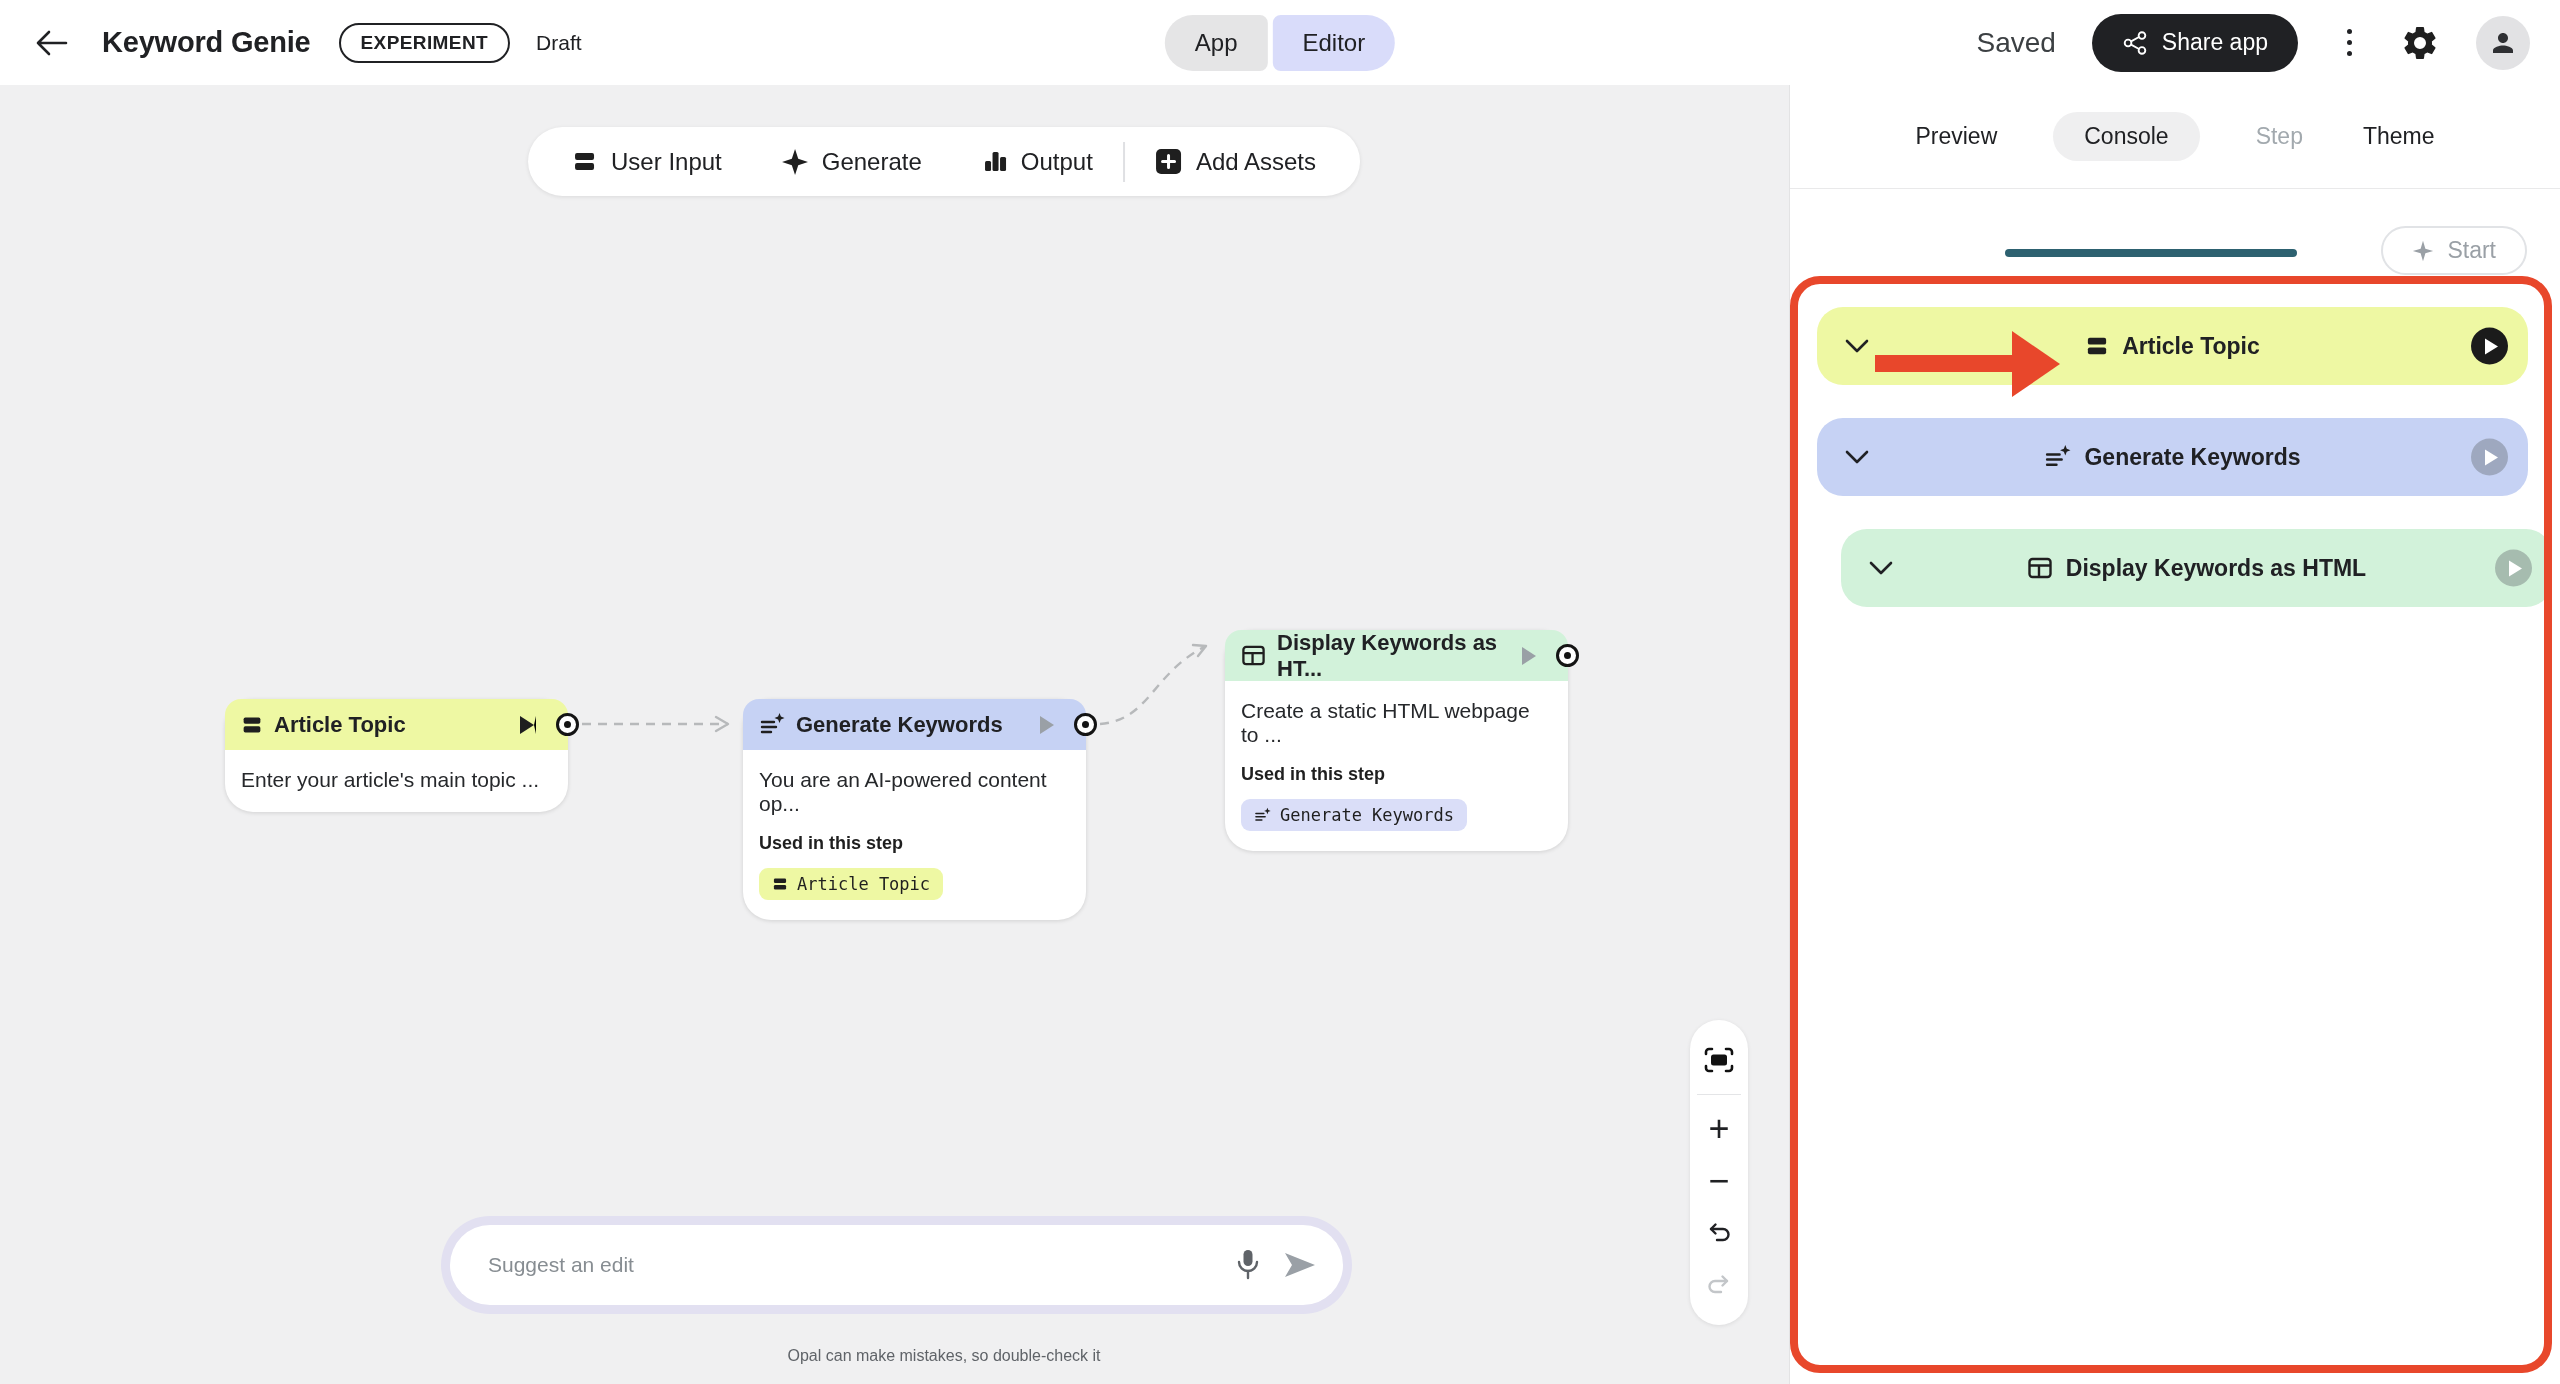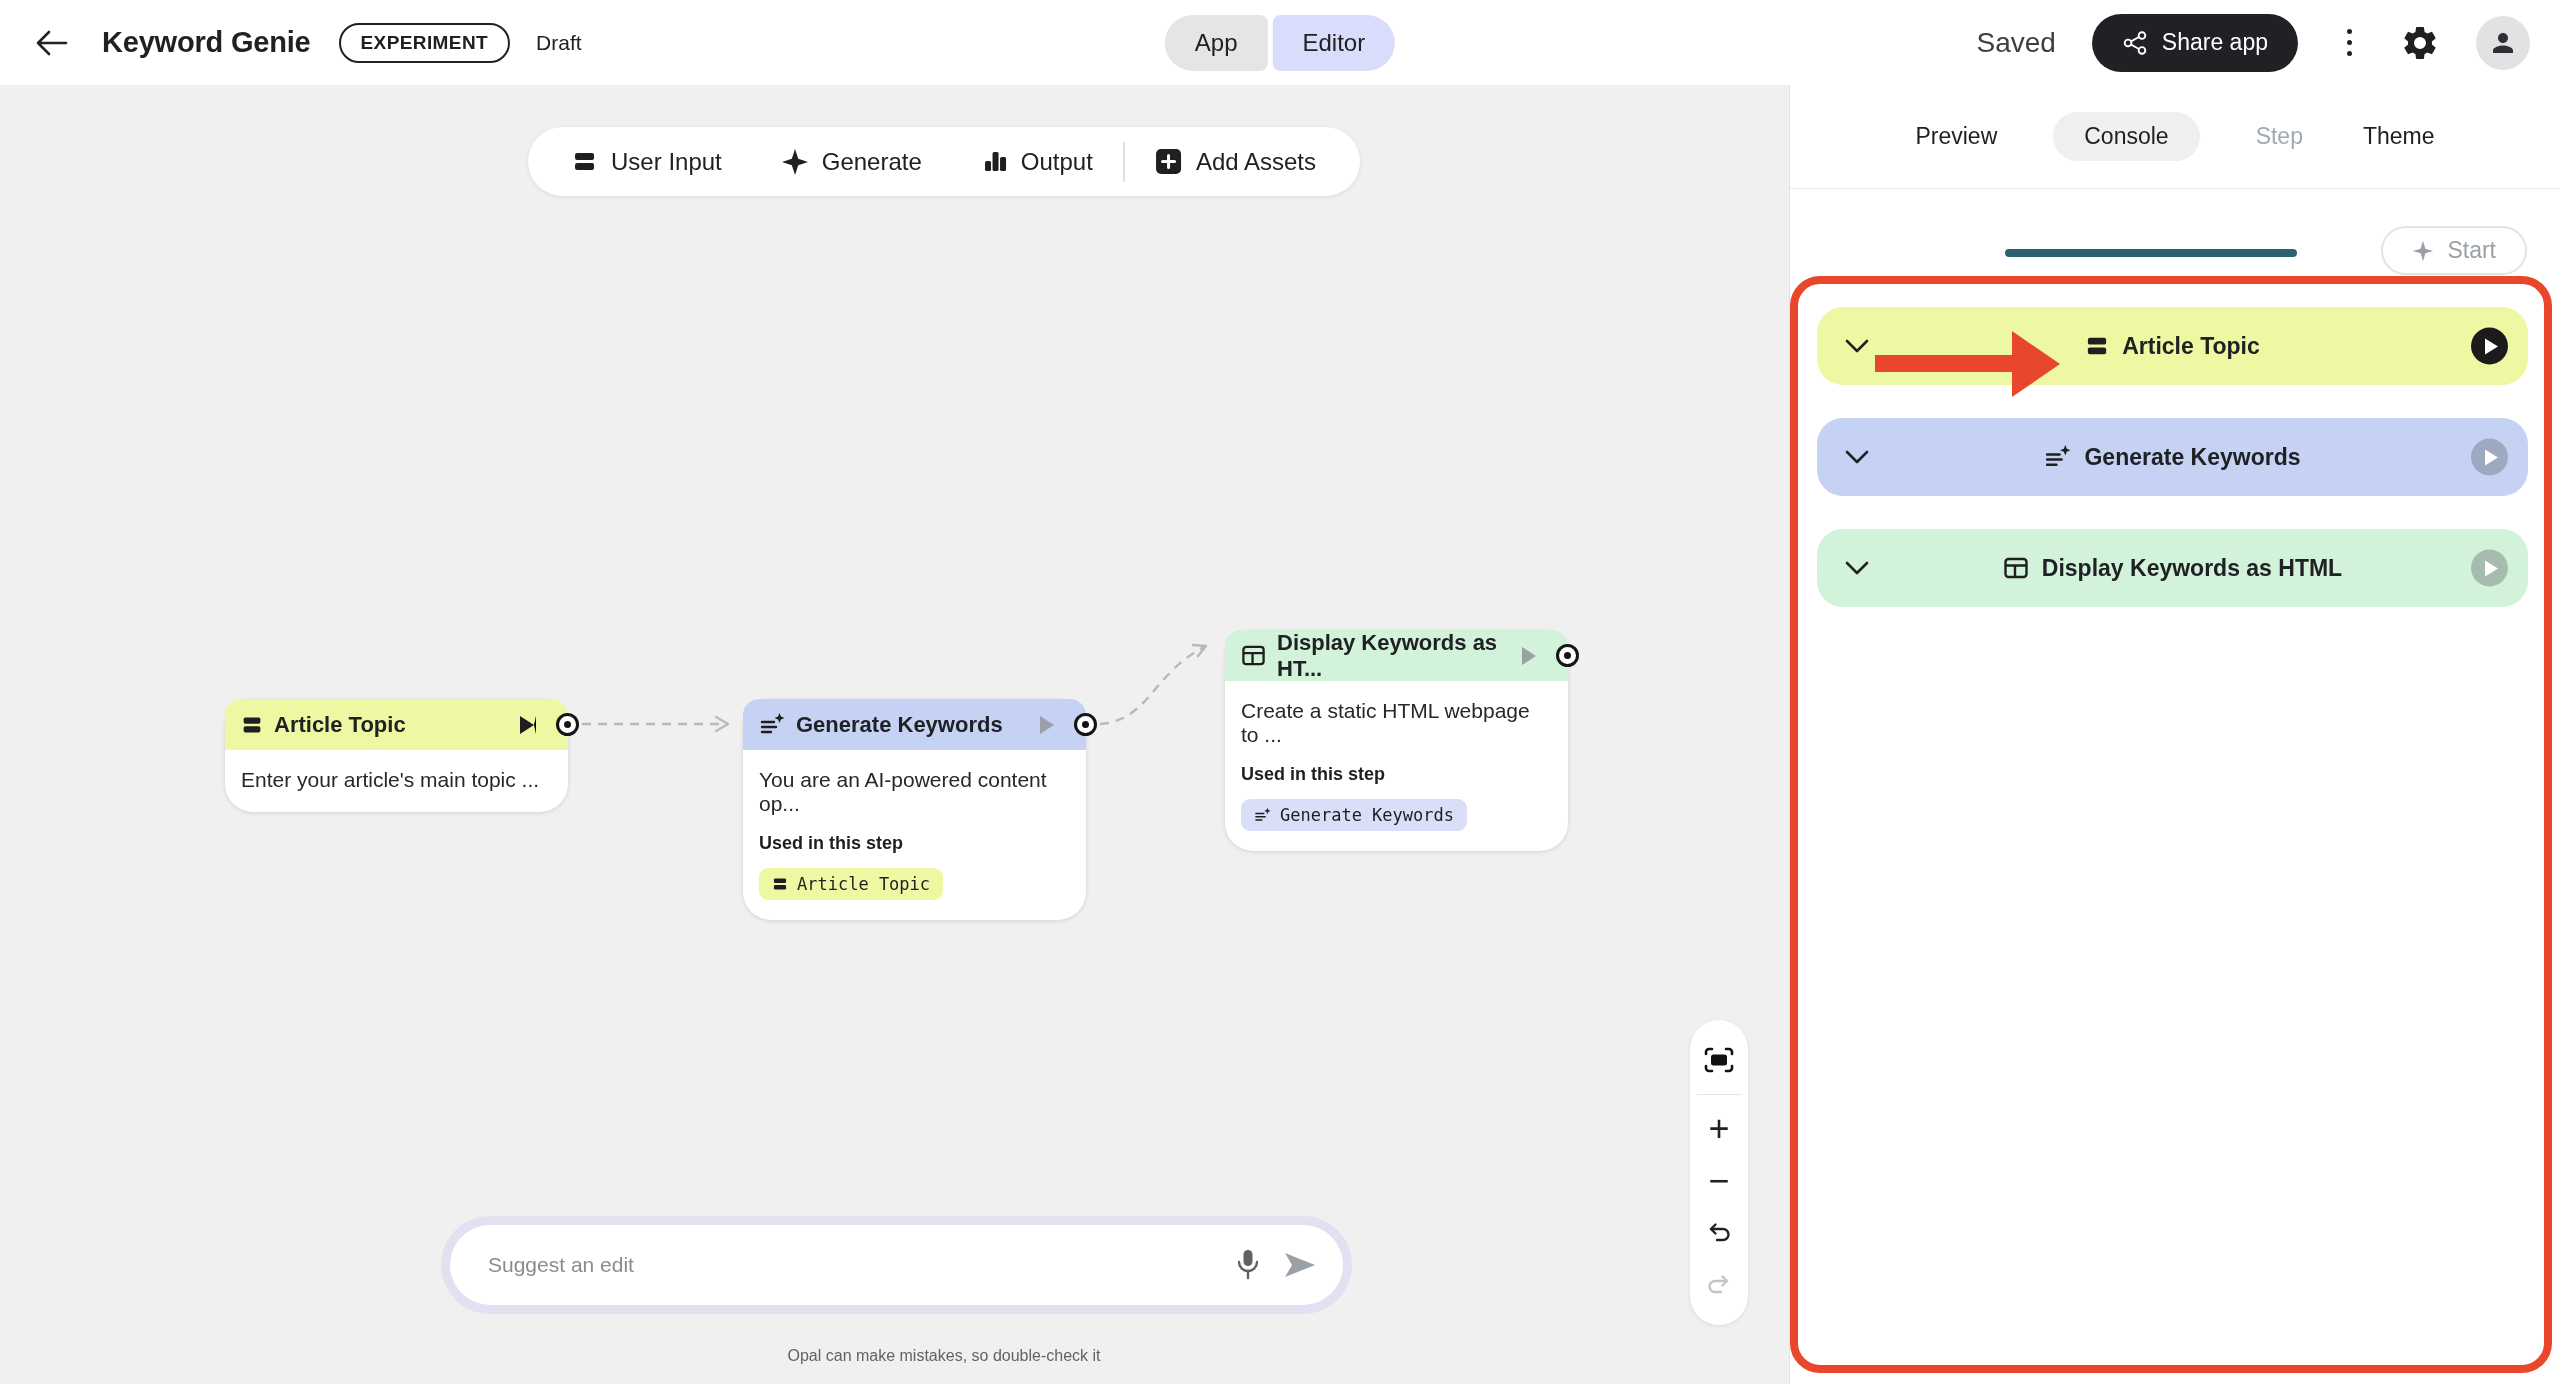--- a/index.html
+++ b/index.html
@@ -361,21 +361,21 @@
             <path d="M3 10 H15 M3 15 H17 M3 20 H12" stroke="#1f1f1f" stroke-width="2.4" stroke-linecap="round" fill="none"></path>
             <path fill="#1f1f1f" d="M20.5 1 L21.9 4.6 L25.5 6 L21.9 7.4 L20.5 11 L19.1 7.4 L15.5 6 L19.1 4.6 Z"></path>
           </svg>
       </span>
       <span>Generate Keywords</span>
       <button class="card-play dim">
           <i></i>
         </button>
     </div>
 
-    <div class="panel-card head-green" style="top:444px;">
+    <div class="panel-card head-green" style="top:444px;margin-left:24px;">
       <button class="card-chevron">
         <svg width="24" height="14" viewBox="0 0 24 14">
             <path d="M2 2 L12 12 L22 2" stroke="#202124" stroke-width="2.6" fill="none" stroke-linecap="round" stroke-linejoin="round"></path>
           </svg>
       </button>
       <span>
         <svg width="26" height="26" viewBox="0 0 26 26">
             <rect x="2.5" y="4" width="21" height="18" rx="3" stroke="#1f1f1f" stroke-width="2.4" fill="none"></rect>
             <path d="M2.5 10.5 H23.5 M12 10.5 V22" stroke="#1f1f1f" stroke-width="2.4" fill="none"></path>
           </svg>

